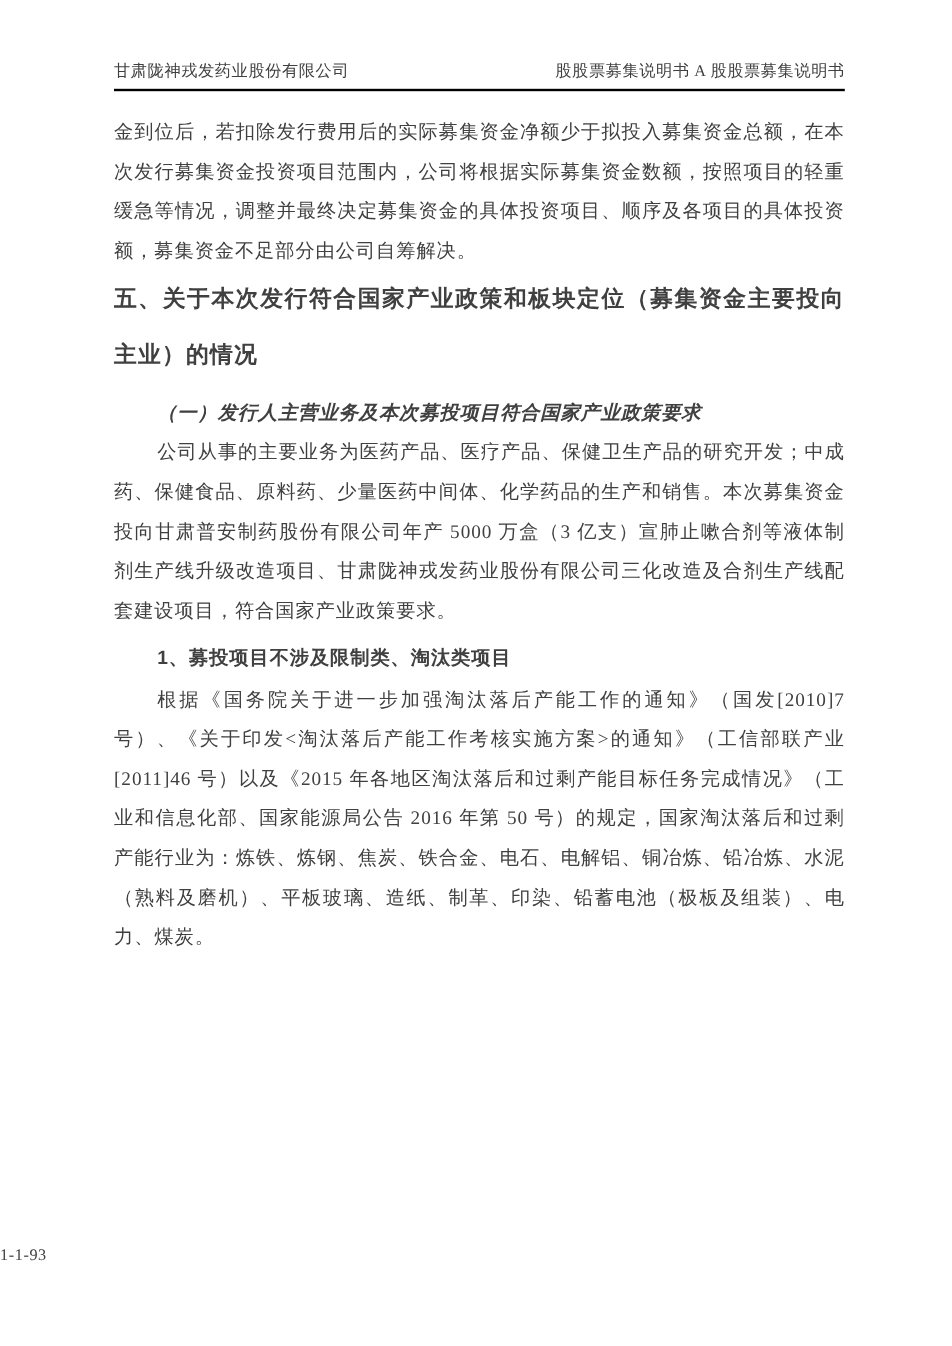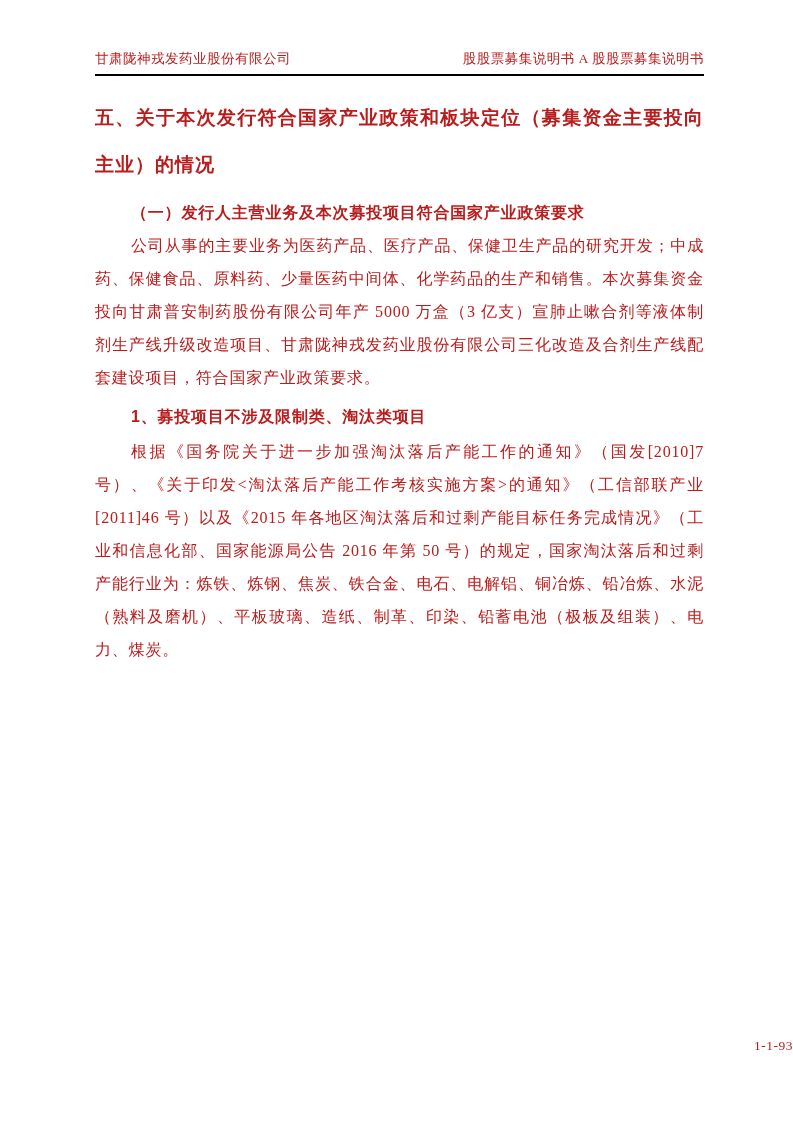--- a/index.html
+++ b/index.html
@@ -5,21 +5,21 @@
   html, body {
     margin: 0;
     padding: 0;
     background: #ffffff;
   }
   .page {
     position: relative;
     width: 793px;
     height: 1122px;
     background: #ffffff;
-    color: #b91c1c;
+    color: #404040;
     font-family: "Liberation Serif", "DejaVu Serif", serif;
     overflow: hidden;
   }
   .header {
     position: absolute;
     left: 95px;
     right: 89px;
     top: 50px;
     display: flex;
     justify-content: space-between;
@@ -63,51 +63,53 @@
     margin: 0;
   }
   .h2 {
     font-family: "Liberation Sans", "DejaVu Sans", sans-serif;
     font-weight: bold;
     font-size: 16px;
     line-height: 33px;
     letter-spacing: 0.8px;
     text-indent: 36px;
     margin: 8px 0 0 0;
+    font-style: italic;
   }
   .h3 {
     font-family: "Liberation Sans", "DejaVu Sans", sans-serif;
     font-weight: bold;
     font-size: 16px;
     line-height: 33px;
     letter-spacing: 0.8px;
     text-indent: 36px;
     margin: 6px 0 2px 0;
   }
   .footer {
     position: absolute;
     left: 0;
     right: 0;
     top: 1038px;
-    text-align: right;
+    text-align: left;
     font-size: 13.5px;
     letter-spacing: 0.5px;
   }
 </style>
 </head>
 <body>
 
 <div class="page">
   <div class="header">
     <span>甘肃陇神戎发药业股份有限公司</span>
     <span>股股票募集说明书 A 股股票募集说明书</span>
   </div>
   <div class="header-rule"></div>
 
   <div class="doc">
+      <div class="blk p-cont">金到位后，若扣除发行费用后的实际募集资金净额少于拟投入募集资金总额，在本次发行募集资金投资项目范围内，公司将根据实际募集资金数额，按照项目的轻重缓急等情况，调整并最终决定募集资金的具体投资项目、顺序及各项目的具体投资额，募集资金不足部分由公司自筹解决。</div>
       <div class="blk h1">五、关于本次发行符合国家产业政策和板块定位（募集资金主要投向主业）的情况</div>
       <div class="blk h2">（一）发行人主营业务及本次募投项目符合国家产业政策要求</div>
       <div class="blk p">公司从事的主要业务为医药产品、医疗产品、保健卫生产品的研究开发；中成药、保健食品、原料药、少量医药中间体、化学药品的生产和销售。本次募集资金投向甘肃普安制药股份有限公司年产 5000 万盒（3 亿支）宣肺止嗽合剂等液体制剂生产线升级改造项目、甘肃陇神戎发药业股份有限公司三化改造及合剂生产线配套建设项目，符合国家产业政策要求。</div>
       <div class="blk h3">1、募投项目不涉及限制类、淘汰类项目</div>
       <div class="blk p">根据《国务院关于进一步加强淘汰落后产能工作的通知》（国发[2010]7 号）、《关于印发&lt;淘汰落后产能工作考核实施方案&gt;的通知》（工信部联产业[2011]46 号）以及《2015 年各地区淘汰落后和过剩产能目标任务完成情况》（工业和信息化部、国家能源局公告 2016 年第 50 号）的规定，国家淘汰落后和过剩产能行业为：炼铁、炼钢、焦炭、铁合金、电石、电解铝、铜冶炼、铅冶炼、水泥（熟料及磨机）、平板玻璃、造纸、制革、印染、铅蓄电池（极板及组装）、电力、煤炭。</div>
     </div>
 
   <div class="footer">
     <span>1-1-93</span>
   </div>

